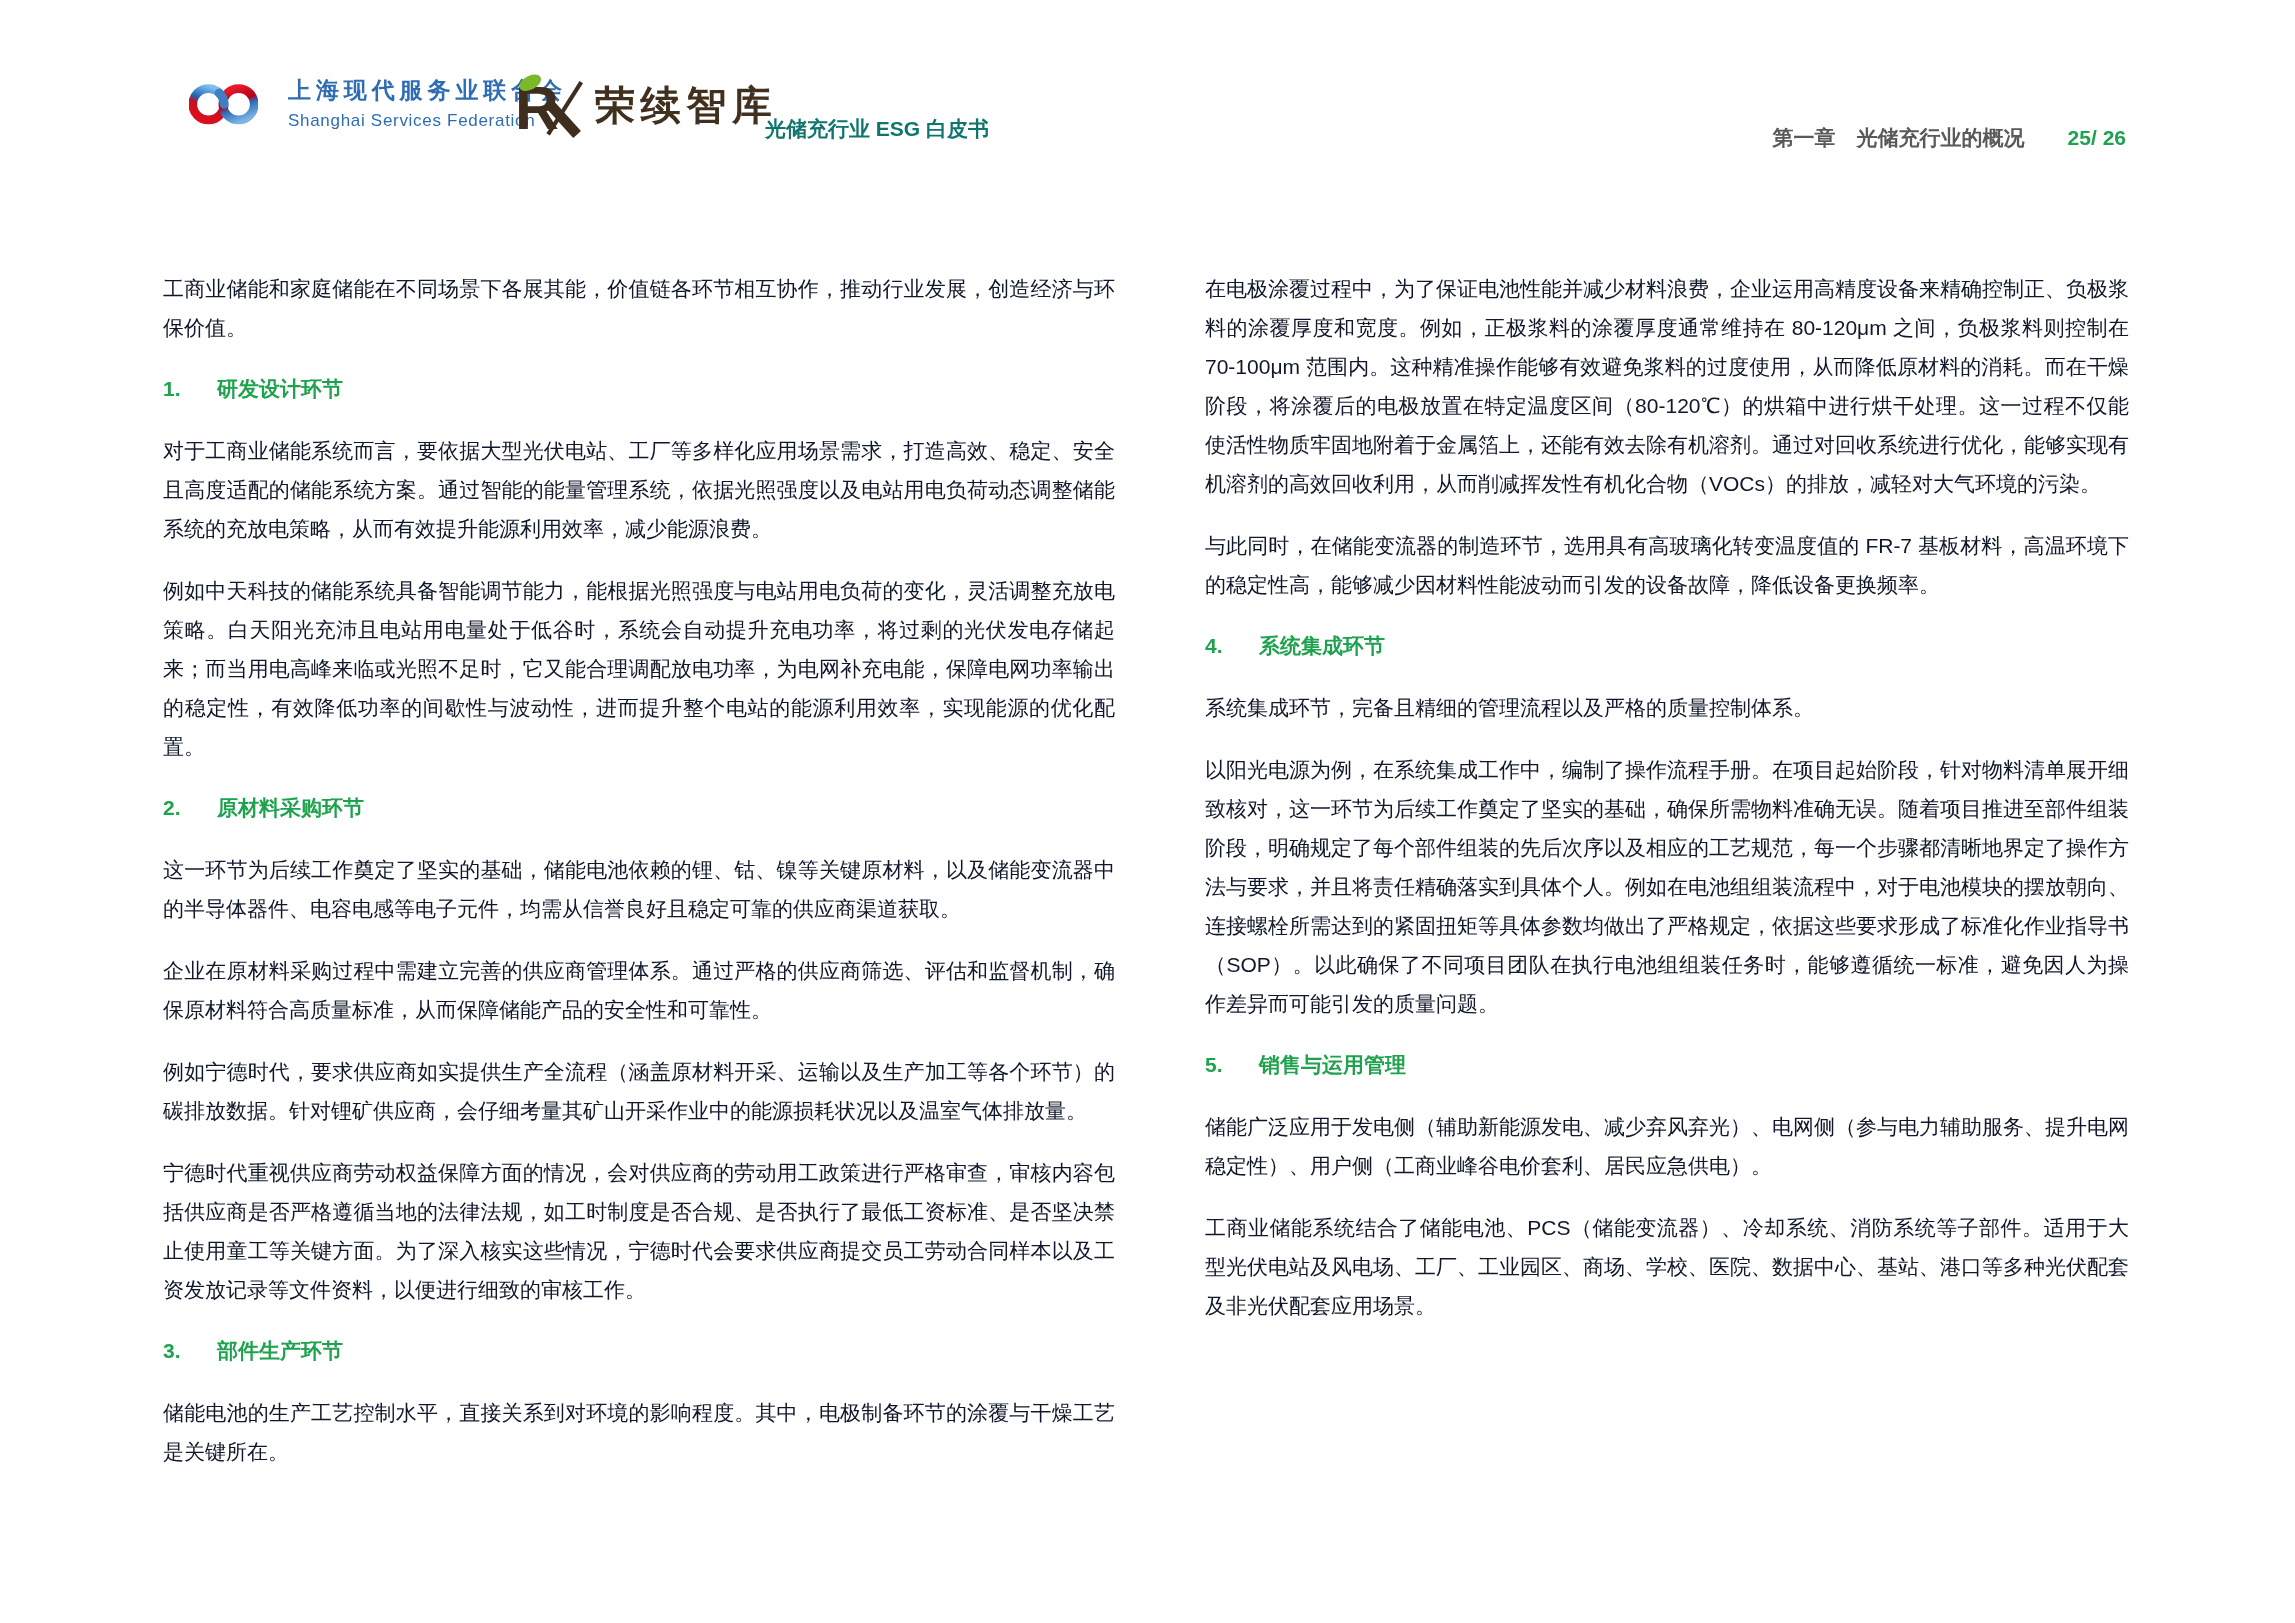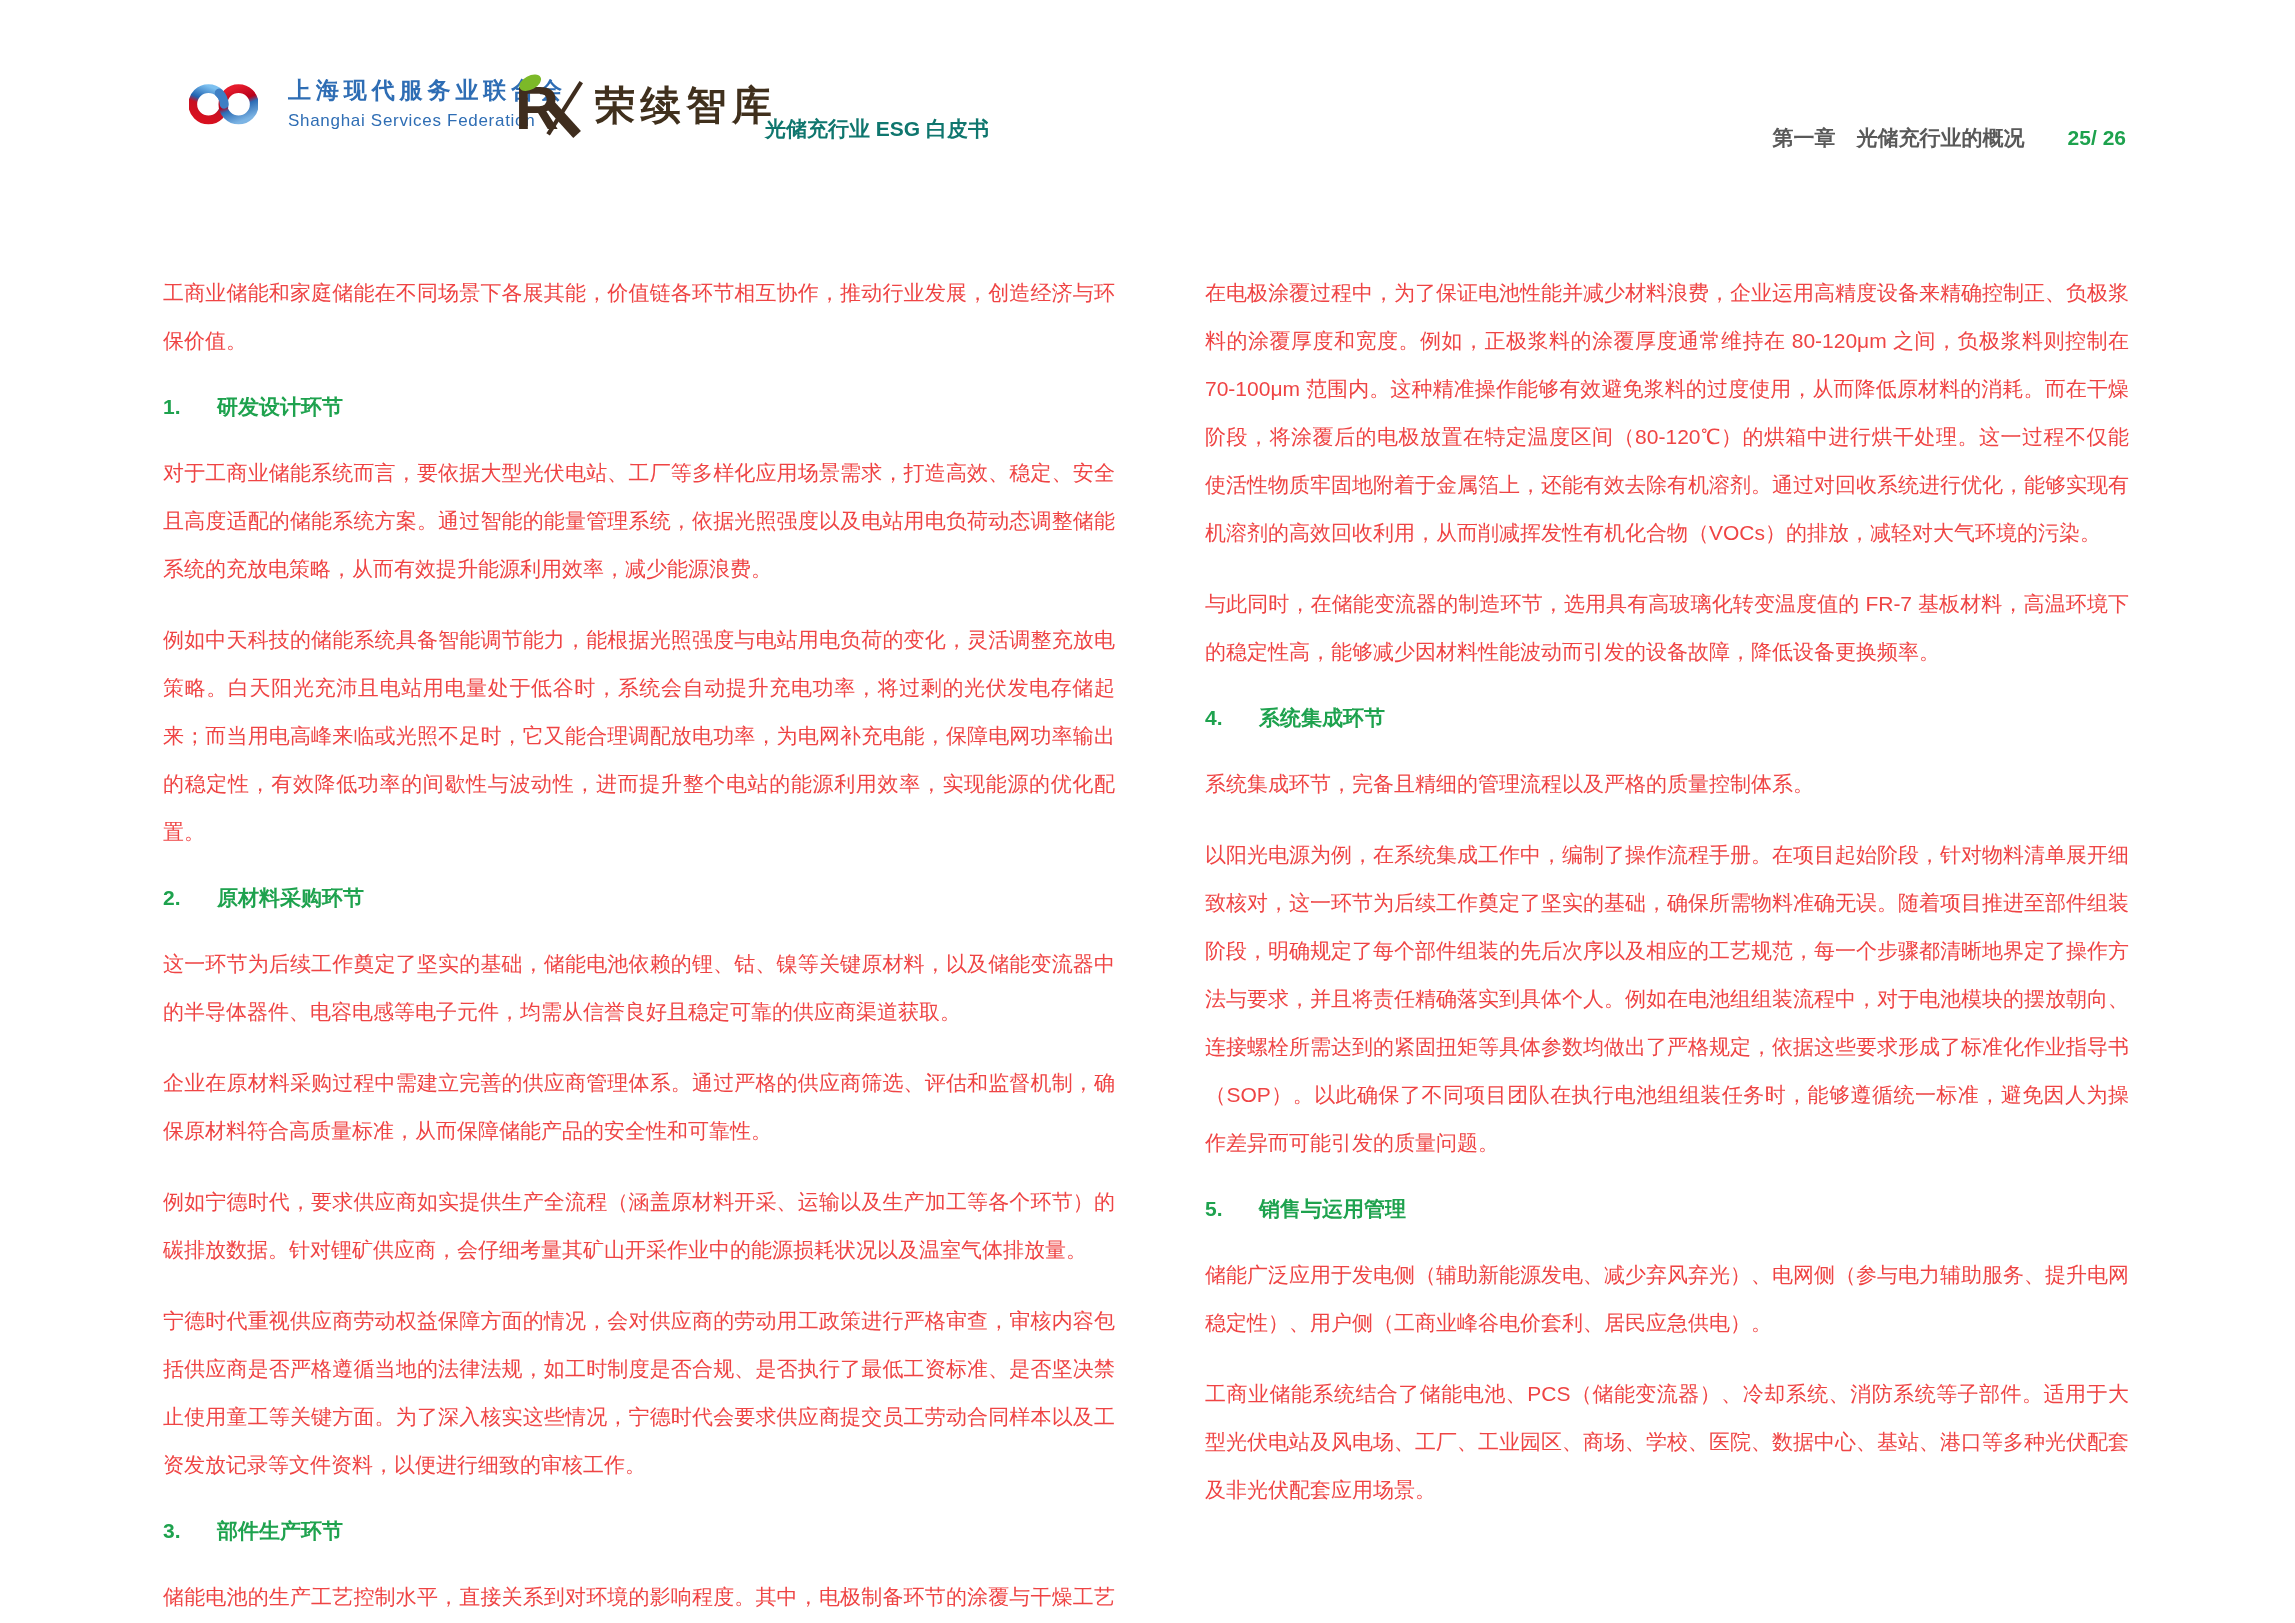--- a/index.html
+++ b/index.html
@@ -54,25 +54,25 @@
 
   
   .col {
     position: absolute; top: 269px;
     color: #000;
   }
   .col-left  { left: 163px;  width: 952px; }
   .col-right { left: 1205px; width: 924px; }
 
   .body-p {
-    font-size: 21px; line-height: 48px;
+    font-size: 21px; line-height: 39px;
     margin: 0 0 23px 0;
     text-align: justify;
     text-justify: inter-ideograph;
-    color: #ef4444;
+    color: #0f172a;
   }
   .sec-h {
     font-size: 21px; line-height: 38px;
     margin: 0 0 23px 0;
     color: var(--heading-green, #1EA24E);
     font-weight: bold;
   }
   .sec-h .h-num { display: inline-block; min-width: 54px; }
 </style>
 </head>

